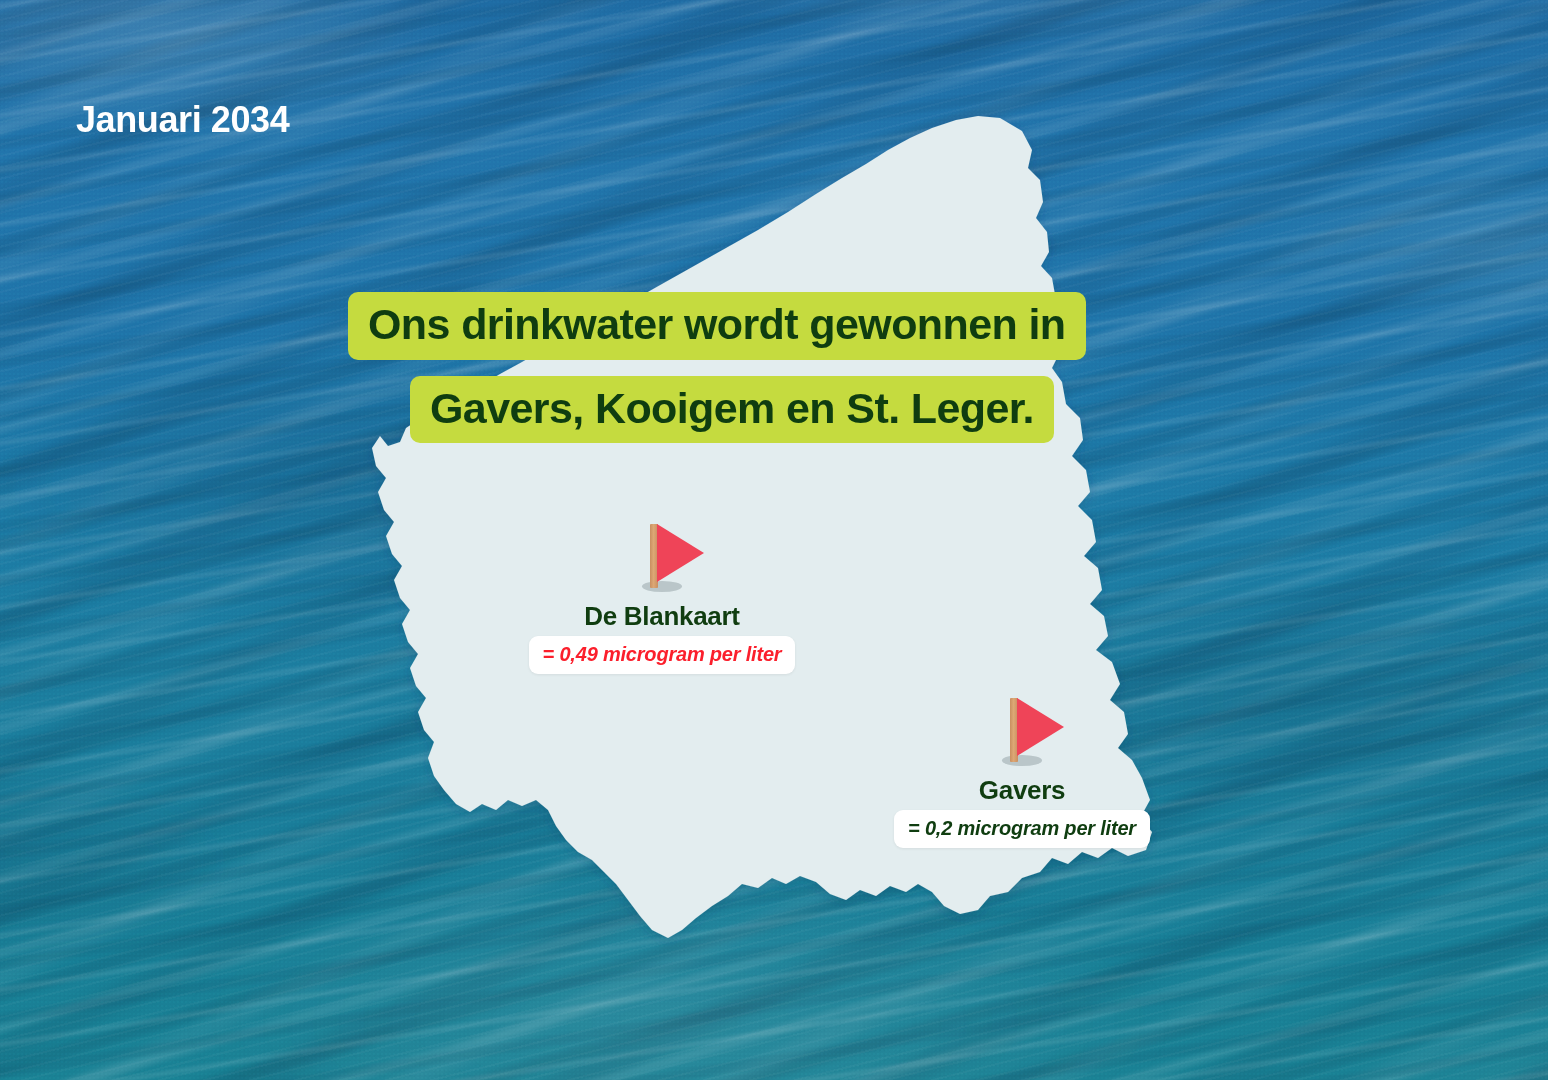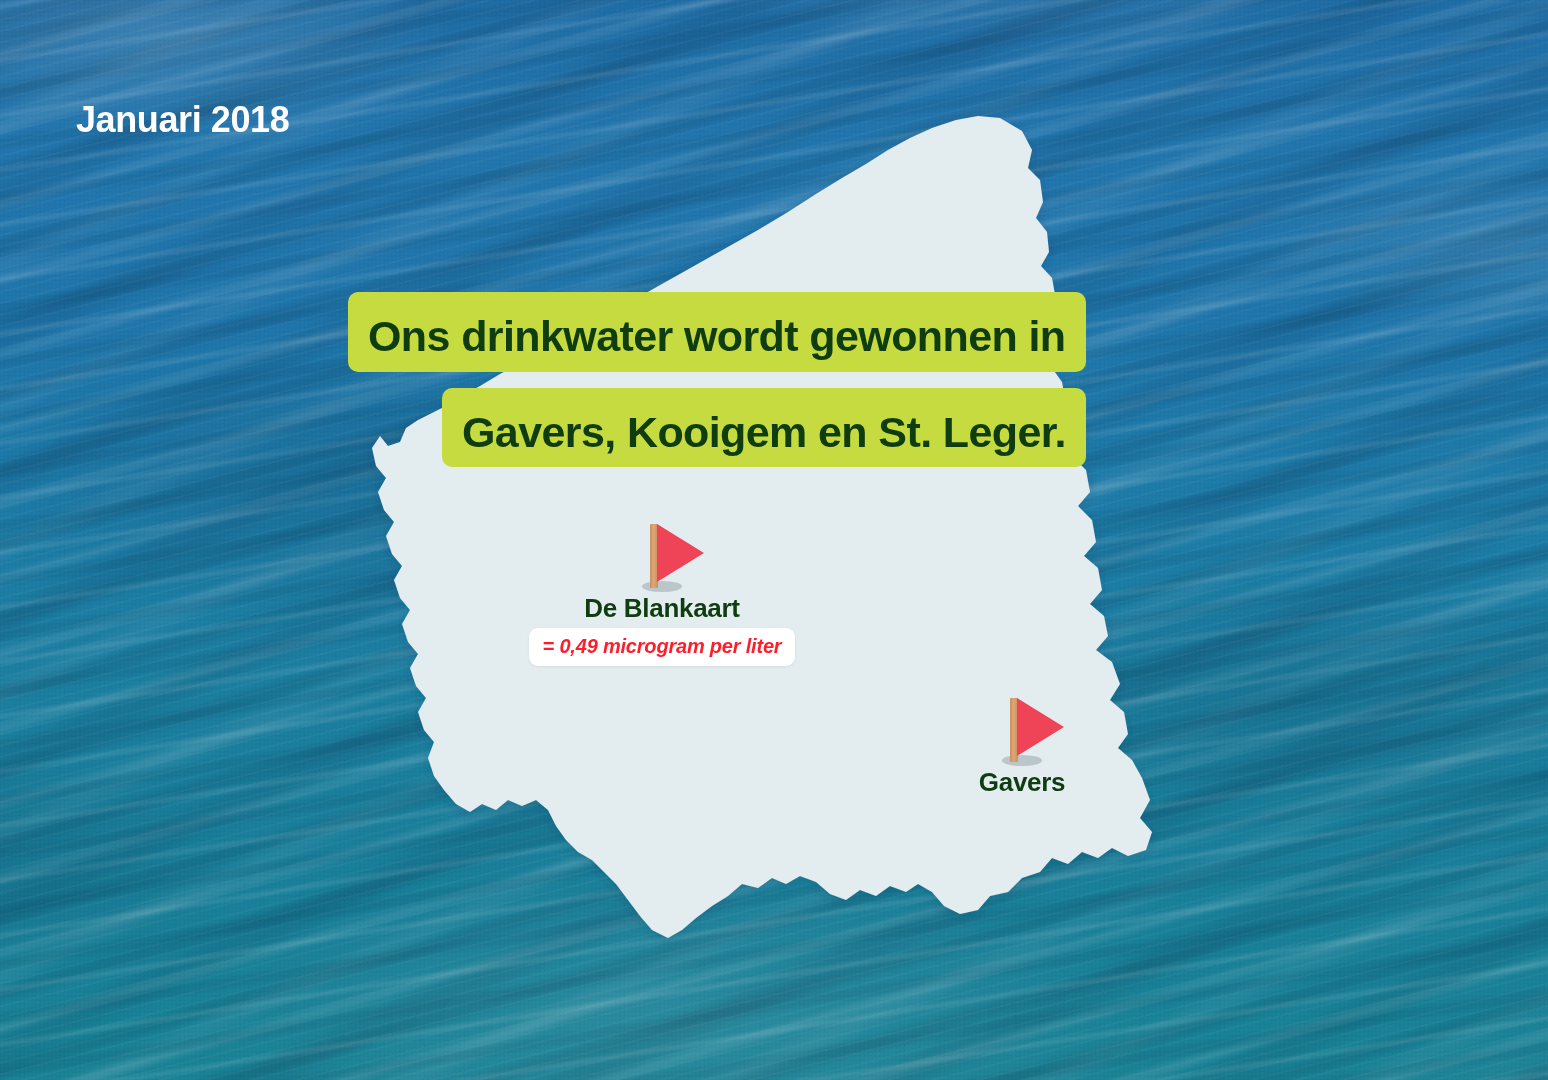--- a/index.html
+++ b/index.html
@@ -112,29 +112,29 @@
     font-weight:bold;
     color:#ffffff;
     letter-spacing:-0.4px;
     white-space:nowrap;
   }
 
   
   .headline-group { position:absolute; left:0; top:292px; width:1548px; }
   .headline-row { display:flex; }
   .headline-row.row1 { justify-content:flex-start; padding-left:348px; }
-  .headline-row.row2 { justify-content:flex-start; padding-left:410px; margin-top:16px;margin-left:32px; }
+  .headline-row.row2 { justify-content:flex-start; padding-left:410px; margin-top:16px; }
   .headline-bar {
     background:#c5db3f;
     color:#0f3d10;
     font-size:43px;
     font-weight:bold;
     letter-spacing:-0.6px;
     border-radius:10px;
-    padding:22px 20px 13px 20px;
+    padding:10px 20px 13px 20px;
     white-space:nowrap;
     line-height:1.04;
   }
 
   
   .marker { position:absolute; }
   .flag-wrap { position:relative; width:64px; height:70px; }
   .flag-shadow {
     position:absolute; left:12px; bottom:0;
     width:40px; height:11px;
@@ -152,21 +152,21 @@
     width:47px; height:58px;
   }
   .place-label {
     color:#103d10;
     font-size:26px;
     font-weight:bold;
     letter-spacing:-0.3px;
     white-space:nowrap;
     text-align:center;
     line-height:1.1;
-    margin-top:2px;
+    margin-top:10px;
   }
   .value-badge {
     background:#ffffff;
     border-radius:9px;
     padding:7px 14px 8px 14px;
     font-size:20px;
     font-weight:bold;
     letter-spacing:-0.2px;
     white-space:nowrap;
     text-align:center;
@@ -220,21 +220,21 @@
       L 418 654 L 408 642 L 402 624 L 410 610 L 400 598 L 394 580
       L 402 566 L 392 554 L 386 536 L 394 522 L 384 510 L 378 492
       L 386 478 L 376 466 L 372 448 L 380 436 L 388 446 L 400 442
       L 406 428 L 418 420 L 430 414 L 446 406 L 462 396 L 480 386
       L 500 374 L 522 362 L 546 348 L 572 334 L 600 318 L 630 302
       L 662 284 L 694 266 L 726 248 L 758 230 L 788 212 L 816 194
       L 842 178 L 866 164 L 888 150 L 910 138 L 932 128 L 956 120
       L 978 116 Z"></path>
   </svg>
 
-  <div class="date-label">Januari 2018</div>
+  <div class="date-label">Januari 2034</div>
 
   <div class="headline-group">
     <div class="headline-row row1">
       <div class="headline-bar">Ons drinkwater wordt gewonnen in</div>
     </div>
     <div class="headline-row row2">
       <div class="headline-bar">Gavers, Kooigem en St. Leger.</div>
     </div>
   </div>
 
@@ -256,16 +256,17 @@
   <div class="marker" style="left:888px; top:696px; width:268px;">
     <div class="marker-inner">
       <div class="flag-wrap">
         <div class="flag-shadow"></div>
         <div class="flag-pole"></div>
         <svg class="flag-tri" viewBox="0 0 47 58">
           <polygon points="0,0 47,29 0,58" fill="#ef4458"></polygon>
         </svg>
       </div>
       <div class="place-label">Gavers</div>
+      <div class="value-badge green">= 0,2 microgram per liter</div>
     </div>
   </div>
 
 </div>
 
 </body></html>

